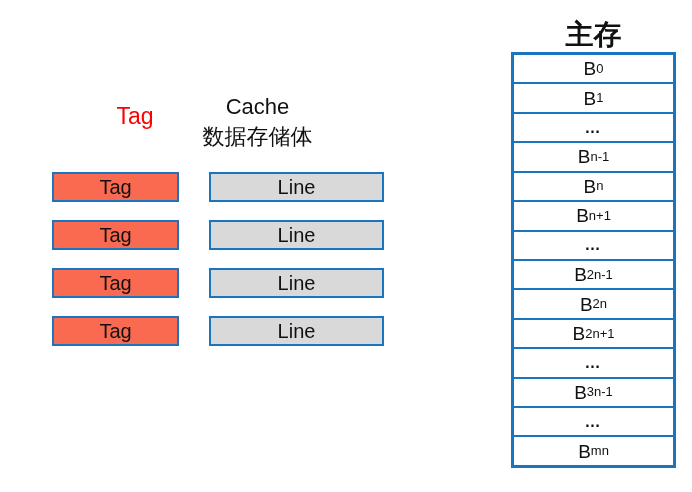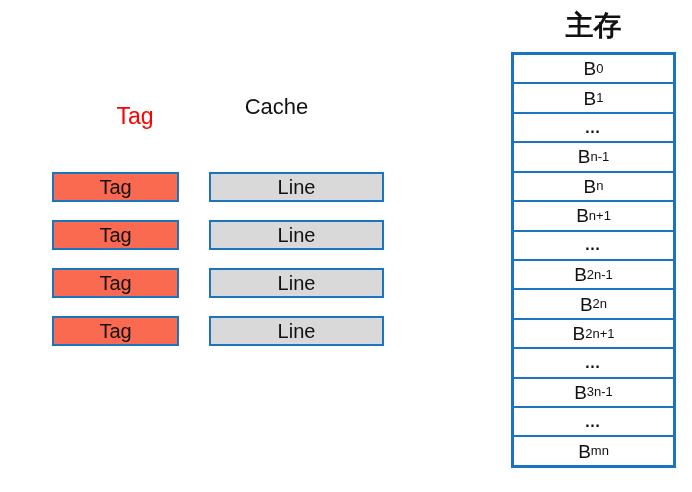--- a/index.html
+++ b/index.html
@@ -20,21 +20,21 @@
     top: 103px;
     width: 100px;
     text-align: center;
     font-size: 23px;
     color: var(--title-red, #ff0000);
   }
 
   
   .cache-header {
     position: absolute;
-    left: 189px;
+    left: 170px;
     top: 92px;
     width: 175px;
     text-align: center;
     font-size: 22px;
     line-height: 30px;
   }
 
   
   .cache-rows {
     position: absolute;
@@ -54,21 +54,21 @@
     justify-content: center;
     font-size: 20px;
   }
   .tag-box  { width: 127px; background: var(--tag-fill, #f96a50); }
   .line-box { width: 175px; background: var(--line-fill, #d9d9d9); margin-left: 24px; }
 
   
   .memory-title {
     position: absolute;
     left: 511px;
-    top: 7px;
+    top: 16px;
     width: 165px;
     text-align: center;
     font-size: 28px;
     font-weight: bold;
   }
   .memory-table {
     position: absolute;
     left: 511px;
     top: 52px;
     width: 165px;
@@ -102,20 +102,21 @@
 </style>
 </head>
 <body>
 
 <div class="canvas">
 
   <div class="tag-col-title">Tag</div>
 
   <div class="cache-header">
     <div>Cache</div>
+    <div>数据存储体</div>
   </div>
 
   <div class="cache-rows">
       <div class="cache-row">
         <div class="tag-box">Tag</div>
         <div class="line-box">Line</div>
       </div>
       <div class="cache-row">
         <div class="tag-box">Tag</div>
         <div class="line-box">Line</div>

